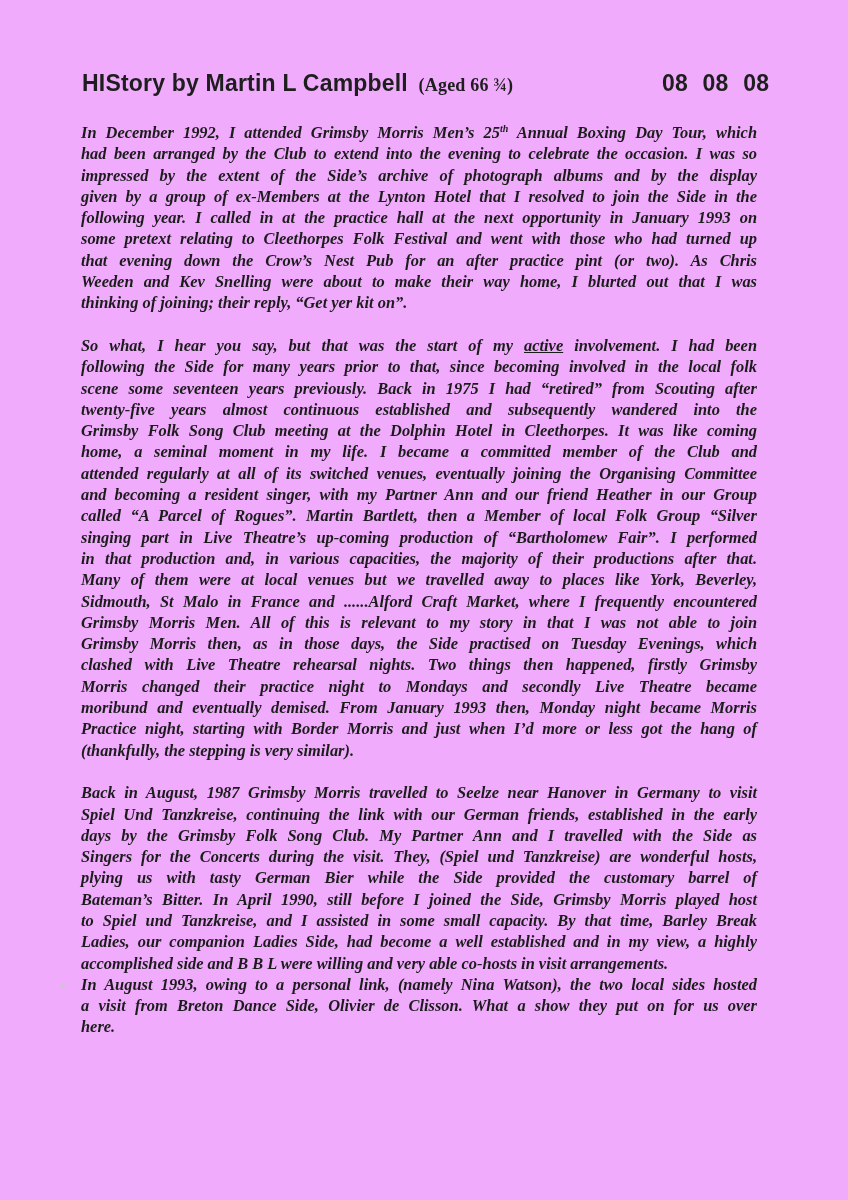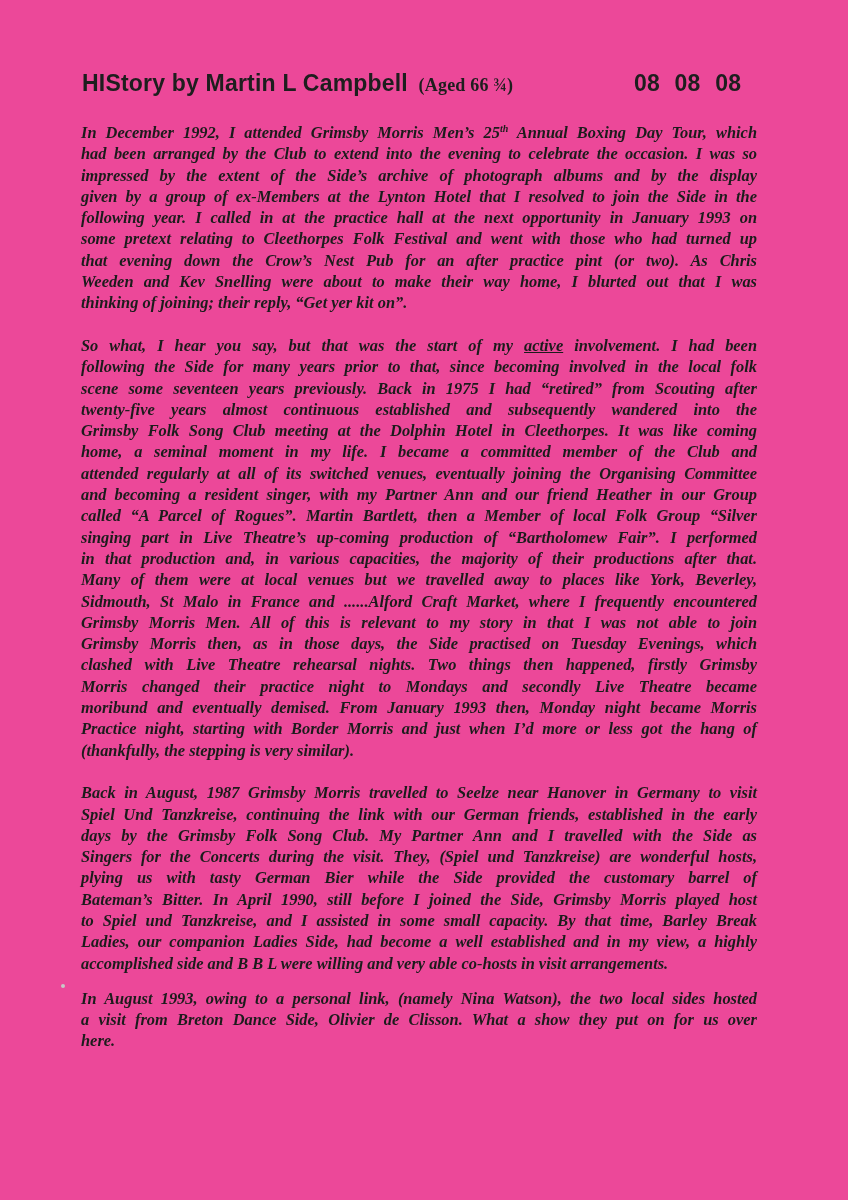--- a/index.html
+++ b/index.html
@@ -1,34 +1,34 @@
 <!DOCTYPE html>
 <html><head>
 <meta charset="utf-8">
 <style>
   html, body { margin: 0; padding: 0; }
   body {
     width: 848px; height: 1200px; background: #ffffff; position: relative; overflow: hidden;
   }
-  .page { position: absolute; left: 0; top: 0; width: 848px; height: 1200px; background: #ec4899; }
+  .page { position: absolute; left: 0; top: 0; width: 848px; height: 1200px; background: #f0abfc; }
   .title {
     position: absolute; left: 82px; top: 70px; width: 680px; height: 34px;
     font-family: "Liberation Sans", sans-serif; font-weight: bold; color: #1e1e1e;
     white-space: nowrap; font-size: 23px; letter-spacing: 0.2px;
   }
   .title .name { font-size: 23px; }
   .title .age { font-family: "Liberation Serif", serif; font-size: 18px; font-weight: bold; margin-left: 4px; }
-  .title .date { position: absolute; left: 552px; top: 0; font-size: 23px; word-spacing: 8px; }
+  .title .date { position: absolute; left: 580px; top: 0; font-size: 23px; word-spacing: 8px; }
   .body {
     position: absolute; left: 81px; top: 122px; width: 676px;
     font-family: "Liberation Serif", serif; font-weight: bold; font-size: 16.4px;
     line-height: 21.3px; color: #1c1c1c; text-align: justify;
   }
   .para { margin: 0 0 21.3px 0; font-style: italic; }
-  .para.tight { margin-bottom: 14px; }
+  .para.tight { margin-bottom: 0; }
   .line { display: block; text-align: justify; text-align-last: justify; white-space: nowrap; }
   .line.last { text-align-last: left; }
   u { text-decoration: underline; margin-top: 44px; }
   sup { font-size: 10px; line-height: 0; vertical-align: 6px; }
   .speck { position: absolute; left: 61px; top: 984px; width: 4px; height: 4px; border-radius: 50%; background: #c8c8c8; }
 </style>
 </head>
 <body>
 
 <div class="page">

